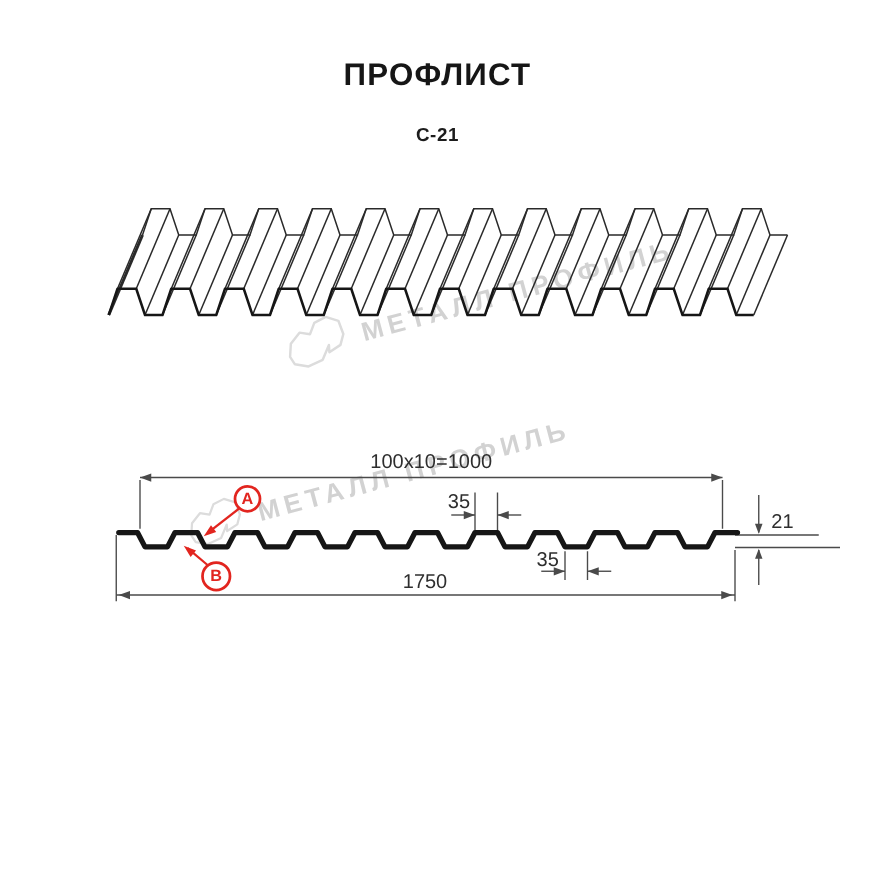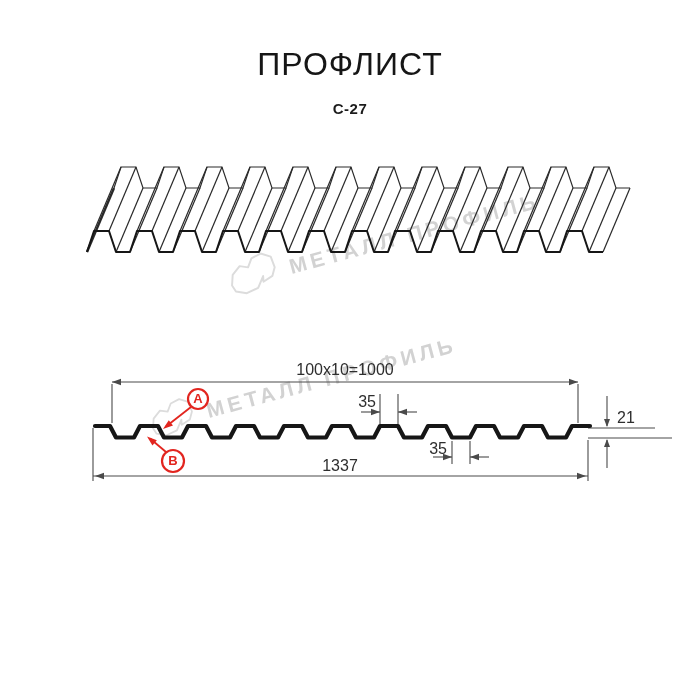--- a/index.html
+++ b/index.html
@@ -2,21 +2,21 @@
 <html><head>
 <meta charset="utf-8">
 <style>
   html,body{margin:0;padding:0;background:#ffffff;}
   .canvas{
     position:relative;width:700px;height:700px;background:#ffffff;overflow:hidden;
     font-family:"Liberation Sans", sans-serif;
   }
   .page-title{
     position:absolute;left:0;top:46px;width:700px;text-align:center;
-    font-size:32px;font-weight:normal;letter-spacing:1px;color:#161616;
+    font-size:25px;font-weight:bold;letter-spacing:1px;color:#161616;
   }
   .page-subtitle{
     position:absolute;left:0;top:100px;width:700px;text-align:center;
     font-size:15px;font-weight:bold;letter-spacing:.5px;color:#1c1c1c;
   }
   .wm{
     position:absolute;display:flex;align-items:center;gap:9px;
     transform-origin:0 50%;pointer-events:none;
   }
   .wm-text{
@@ -43,21 +43,21 @@
     position:absolute;left:0;top:616px;width:700px;text-align:center;
     font-size:16px;font-weight:bold;letter-spacing:.4px;color:#3c3c3c;
   }
 </style>
 </head>
 <body>
 
 <div class="canvas">
 
   <div class="page-title">ПРОФЛИСТ</div>
-  <div class="page-subtitle">С-27</div>
+  <div class="page-subtitle">С-21</div>
 
   <div class="wm wm1">
     <svg width="56" height="52" viewBox="0 0 100 90">
       <polygon points="8,50 14,32 30,20 44,26 54,12 72,8 88,18 90,38 82,52 64,58 66,48 52,66 30,70 12,62" fill="none" stroke="#dcdcdc" stroke-width="3.5" stroke-linejoin="round"></polygon>
     </svg>
     <span class="wm-text">МЕТАЛЛ ПРОФИЛЬ</span>
   </div>
 
   <div class="wm wm2">
     <svg width="52" height="46" viewBox="0 0 100 90">
@@ -152,21 +152,21 @@
       <path d="M 95 426 h 15 l 6 11.5 h 18 l 6 -11.5 h 18 l 6 11.5 h 18 l 6 -11.5 h 18 l 6 11.5 h 18 l 6 -11.5 h 18 l 6 11.5 h 18 l 6 -11.5 h 18 l 6 11.5 h 18 l 6 -11.5 h 18 l 6 11.5 h 18 l 6 -11.5 h 18 l 6 11.5 h 18 l 6 -11.5 h 18 l 6 11.5 h 18 l 6 -11.5 h 18 l 6 11.5 h 18 l 6 -11.5 h 18 l 6 11.5 h 18 l 6 -11.5 h 18" fill="none" stroke="#161616" stroke-width="4.2" stroke-linejoin="round" stroke-linecap="round"></path>
       <circle cx="198" cy="399" r="10" fill="none" stroke="#e2251f" stroke-width="2.2"></circle>
       <line x1="191" y1="407" x2="166" y2="426.5" stroke="#e2251f" stroke-width="1.8"></line>
       <polygon points="163,429 172.97335655217447,425.5226218090063 168.78685851995996,420.16414868448055" fill="#e2251f"></polygon>
       <circle cx="173" cy="461" r="11" fill="none" stroke="#e2251f" stroke-width="2.2"></circle>
       <line x1="166" y1="452" x2="150" y2="438.5" stroke="#e2251f" stroke-width="1.8"></line>
       <polygon points="147,436.5 152.47496655825555,445.5324272034699 156.845922304124,440.3233249902609" fill="#e2251f"></polygon>
     </svg>
 
   <div class="dim-label lbl-1000">100x10=1000</div>
-  <div class="dim-label lbl-1051">1337</div>
+  <div class="dim-label lbl-1051">1750</div>
   <div class="dim-label lbl-35t">35</div>
   <div class="dim-label lbl-35b">35</div>
   <div class="dim-label lbl-21">21</div>
 
   <div class="marker-letter mk-a">А</div>
   <div class="marker-letter mk-b">В</div>
 
 </div>
 
 </body></html>

